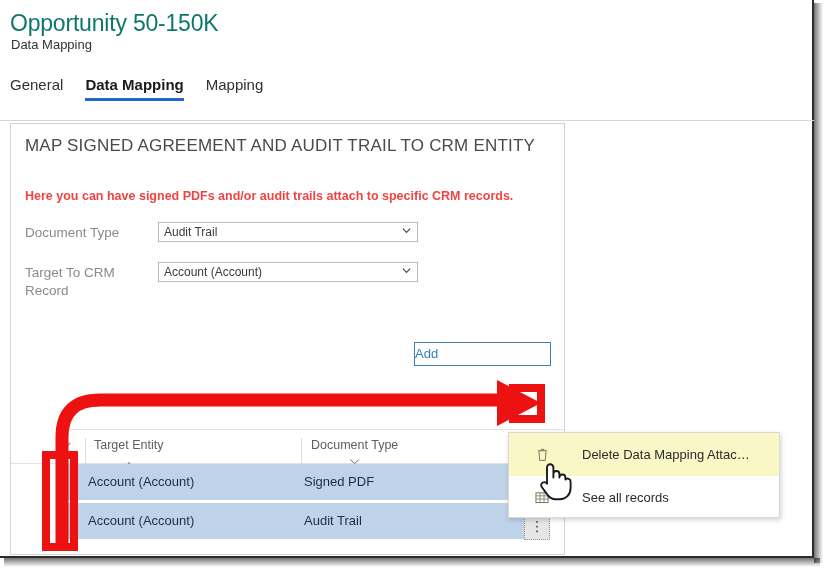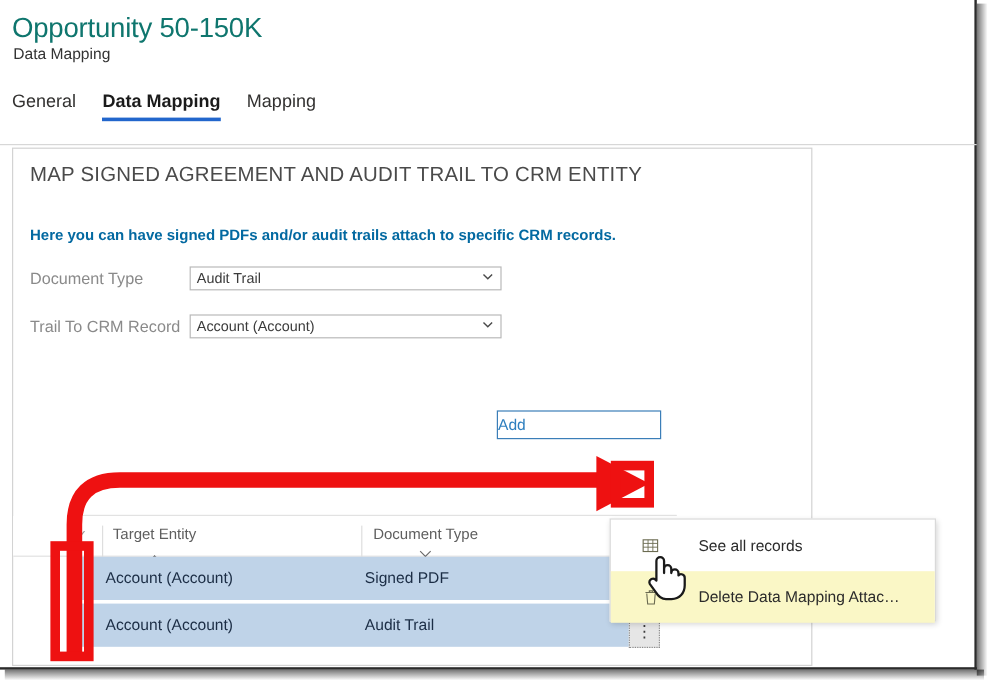--- a/index.html
+++ b/index.html
@@ -98,39 +98,39 @@
     left: 0; top: 120px;
     width: 814px;
     height: 1px;
     background: #d7d7d7;
   }
 
   
   #card {
     position: absolute;
     left: 10px; top: 123px;
-    width: 667px;
+    width: 555px;
     height: 432px;
     background: #ffffff;
     border: 1px solid #d3d3d3;
     box-sizing: border-box;
   }
   .card-title {
     position: absolute;
     left: 14px; top: 12px;
     font-size: 17px;
     color: #4a4a4a;
     letter-spacing: 0.2px;
   }
   .card-desc {
     position: absolute;
     left: 14px; top: 65px;
     font-size: 12.5px;
     font-weight: bold;
-    color: #0369a1;
+    color: #ef4444;
   }
 
   .field-row {
     position: absolute;
     left: 14px;
     display: flex;
   }
   .field-label {
     font-size: 13.5px;
     color: #8a8a8a;
@@ -357,21 +357,21 @@
       <div class="select-box" style="left:147px; top:98px;">
         <span>Audit Trail</span>
         <span class="chev">
           <svg width="9" height="9" viewBox="0 0 10 10">
               <path d="M1 3 L5 7 L9 3" stroke="#4a4a4a" stroke-width="1.3" fill="none"></path>
             </svg>
         </span>
       </div>
 
       <div class="field-row" style="top:140px; width:130px;">
-        <div class="field-label">Trail To CRM Record</div>
+        <div class="field-label">Target To CRM Record</div>
       </div>
       <div class="select-box" style="left:147px; top:138px;">
         <span>Account (Account)</span>
         <span class="chev">
           <svg width="9" height="9" viewBox="0 0 10 10">
               <path d="M1 3 L5 7 L9 3" stroke="#4a4a4a" stroke-width="1.3" fill="none"></path>
             </svg>
         </span>
       </div>
 
@@ -418,37 +418,37 @@
         <div class="grid-row r2">
           <div class="cell-check">✓</div>
           <div class="cell-target">Account (Account)</div>
           <div class="cell-doctype">Audit Trail</div>
         </div>
       </div>
 
     </div>
 
     <div id="context-menu">
+      <div class="menu-item highlight">
+        <span class="menu-icon">
+          <svg width="13" height="15" viewBox="0 0 14 16">
+            <path d="M2 4 h10 M5.5 4 V2.5 h3 V4 M3.2 4.8 l0.8 9.5 h6 l0.8 -9.5" stroke="#6b6b51" stroke-width="1" fill="none"></path>
+          </svg>
+        </span>
+        <span class="menu-label">Delete Data Mapping Attac…</span>
+      </div>
       <div class="menu-item">
         <span class="menu-icon">
           <svg width="14" height="13" viewBox="0 0 15 14">
             <rect x="1" y="2" width="13" height="10.5" stroke="#6b6b51" stroke-width="1" fill="none"></rect>
             <path d="M1 5.2 H14 M1 8.6 H14 M5.4 2 V12.5 M9.7 2 V12.5" stroke="#6b6b51" stroke-width="0.8"></path>
           </svg>
         </span>
         <span class="menu-label">See all records</span>
       </div>
-      <div class="menu-item highlight">
-        <span class="menu-icon">
-          <svg width="13" height="15" viewBox="0 0 14 16">
-            <path d="M2 4 h10 M5.5 4 V2.5 h3 V4 M3.2 4.8 l0.8 9.5 h6 l0.8 -9.5" stroke="#6b6b51" stroke-width="1" fill="none"></path>
-          </svg>
-        </span>
-        <span class="menu-label">Delete Data Mapping Attac…</span>
-      </div>
     </div>
 
   </div>
 
   <div id="shadow-right"></div>
   <div id="shadow-bottom"></div>
 
   <div id="anno-layer">
     <svg width="830" height="571">
       <path d="M62 545 L62 437 Q62 400 100 400 L500 400" stroke="#ee1111" stroke-width="13" fill="none" stroke-linecap="butt"></path>

